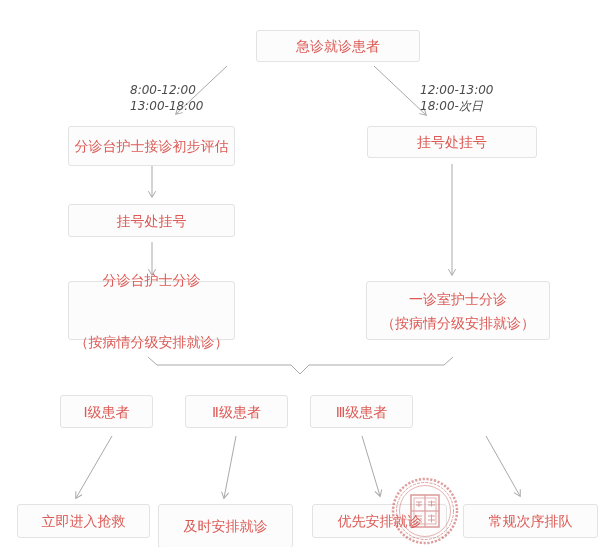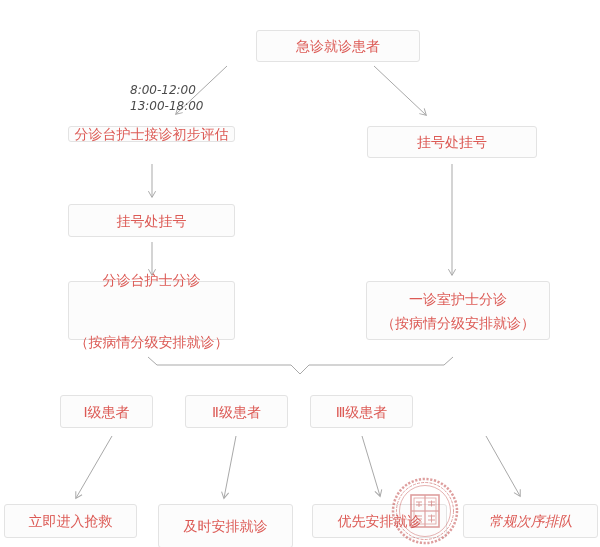--- a/index.html
+++ b/index.html
@@ -39,33 +39,33 @@
   .time-label {
     position: absolute;
     color: #4a4a4a;
     font-size: 12px;
     line-height: 16px;
     white-space: nowrap;
     font-style: italic;
   }
   
   .n-start        { left: 216px; top: 30px;  width: 164px; height: 32px; margin-left: 40px; }
-  .n-assess       { left: 68px;  top: 126px; width: 167px; height: 16px; }
+  .n-assess       { left: 68px;  top: 126px; width: 167px; height: 40px; }
   .n-reg-right    { left: 367px; top: 126px; width: 170px; height: 32px; }
   .n-reg-left     { left: 68px;  top: 204px; width: 167px; height: 33px; }
   .n-triage-left  { left: 68px;  top: 281px; width: 167px; height: 59px; gap: 38px; }
   .n-triage-right { left: 366px; top: 281px; width: 184px; height: 59px; }
   .n-level1       { left: 60px;  top: 395px; width: 93px; height: 33px; }
   .n-level2       { left: 185px; top: 395px; width: 103px; height: 33px; }
   .n-level3       { left: 310px; top: 395px; width: 103px; height: 33px; }
   .n-level4       { left: 435px; top: 395px; width: 103px; height: 33px; }
-  .n-action1      { left: 4px;   top: 504px; width: 133px; height: 34px; }
+  .n-action1      { left: 17px;   top: 504px; width: 133px; height: 34px; }
   .n-action2      { left: 158px; top: 504px; width: 135px; height: 44px; }
   .n-action3      { left: 312px; top: 504px; width: 135px; height: 34px; }
-  .n-action4      { left: 463px; top: 504px; width: 135px; height: 34px; font-style: italic; }
+  .n-action4      { left: 463px; top: 504px; width: 135px; height: 34px; }
   .t-left  { left: 130px; top: 82px; text-align: left; }
   .t-right { left: 420px; top: 82px; text-align: left; }
   #seal {
     position: absolute;
     left: 390px;
     top: 476px;
     width: 70px;
     height: 70px;
     opacity: 0.55;
     pointer-events: none;
@@ -96,20 +96,24 @@
     </g>
   </svg>
 
   <div class="node n-start">
     <span>急诊就诊患者</span>
   </div>
 
   <div class="time-label t-left">
     <div>8:00-12:00</div>
     <div>13:00-18:00</div>
+  </div>
+  <div class="time-label t-right">
+    <div>12:00-13:00</div>
+    <div>18:00-次日</div>
   </div>
 
   <div class="node n-assess">
     <span>分诊台护士接诊初步评估</span>
   </div>
   <div class="node n-reg-right">
     <span>挂号处挂号</span>
   </div>
   <div class="node n-reg-left">
     <span>挂号处挂号</span>

